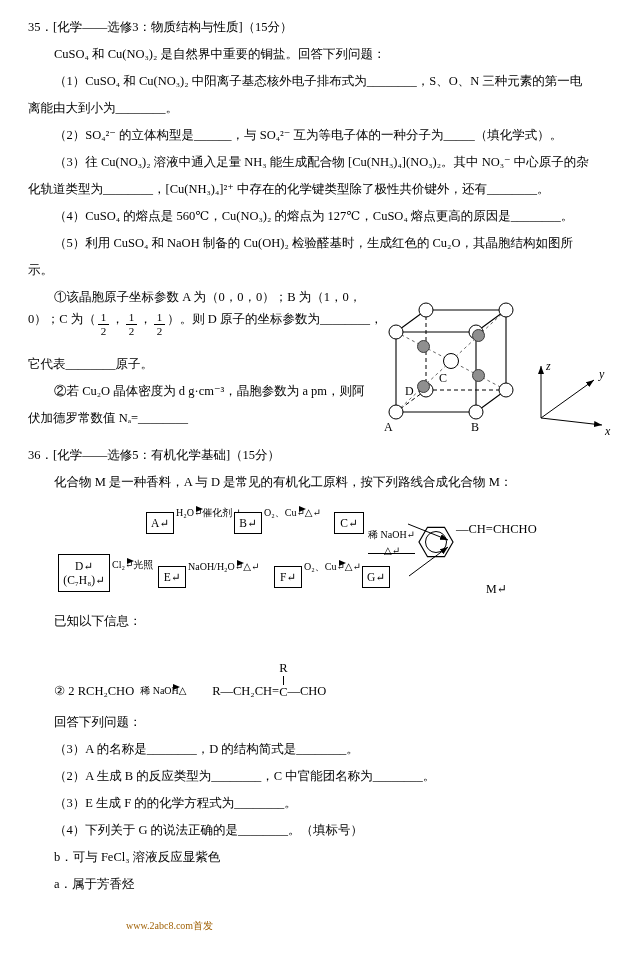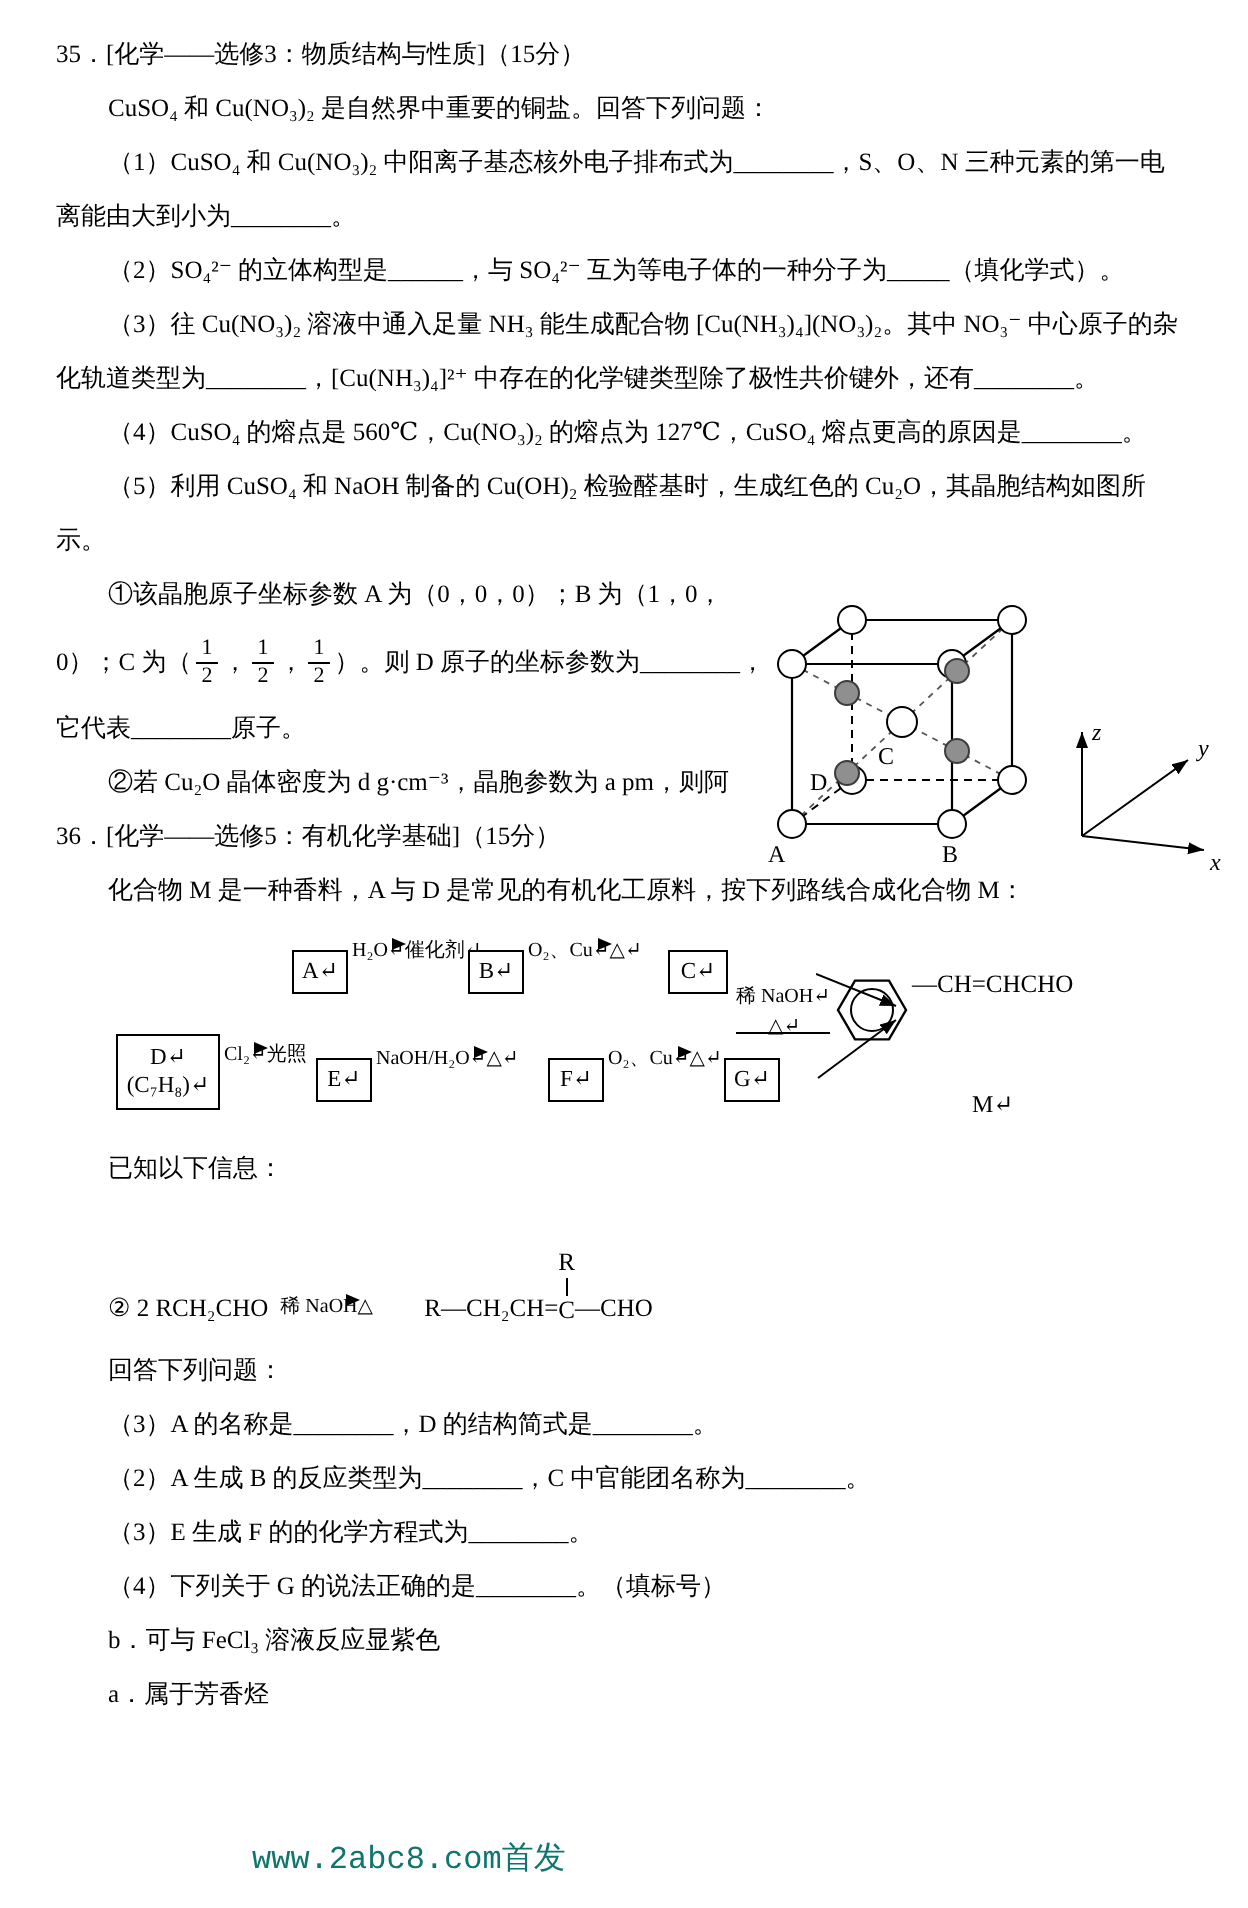--- a/index.html
+++ b/index.html
@@ -2,22 +2,22 @@
 <html><head>
 <meta charset="utf-8">
 <style>
   *{margin:0;padding:0;box-sizing:border-box}
   html,body{background:#fff}
   .page{position:relative;width:624px;height:954px;margin:0 auto;background:#fff;color:#000;
         font-family:"Liberation Serif","DejaVu Serif",serif;font-size:12.5px;
         padding:14px 20px 0 28px;overflow:hidden}
   .ln{line-height:27px;white-space:nowrap}
   .ind{padding-left:26px}
-  .gap-top{margin-top:0}
-  .ln-frac{height:40px;display:flex;align-items:center;white-space:nowrap}
+  .gap-top{margin-top:10px}
+  .ln-frac{height:40px;display:flex;white-space:nowrap}
   .frac{display:inline-flex;flex-direction:column;align-items:center;font-size:11px;line-height:1.15;margin:0 2px}
   .frac .num{border-bottom:1px solid #000;padding:0 3px}
   .crystal{position:absolute;left:378px;top:292px}
   .scheme{position:relative;height:112px}
   .sbox{position:absolute;border:1px solid #000;display:flex;flex-direction:column;align-items:center;
         justify-content:center;font-size:11.5px;line-height:1.25;text-align:center;background:#fff}
   .rxn{position:absolute;display:flex;flex-direction:row;align-items:center}
   .rxn-i{display:inline-flex;align-items:center;margin:0 6px 2px;width:66px}
   .rt,.rb{font-size:10px;line-height:12px;white-space:nowrap}
   .rl{align-self:stretch;height:0;border-top:1px solid #000;position:relative;margin:2px 0}
@@ -26,22 +26,22 @@
   .conv-top{position:absolute;left:340px;top:32px;font-size:10px;border-bottom:1px solid #000;
             padding-bottom:11px;white-space:nowrap}
   .conv-bot{position:absolute;left:356px;top:49px;font-size:10px}
   .conv{position:absolute;left:380px;top:24px}
   .product{position:absolute;left:388px;top:26px;display:flex;align-items:flex-start}
   .chain{font-size:12.5px}
   .m-label{position:absolute;left:458px;top:86px;font-size:12px}
   .info2{display:flex;align-items:flex-end;height:74px;padding:0 0 10px 26px;white-space:nowrap}
   .cstack{display:inline-flex;flex-direction:column;align-items:center;line-height:13px}
   .vbond{width:1px;height:9px;background:#000;margin:1px 0}
-  .watermark{position:absolute;left:126px;top:919px;font-size:16px;color:#0f766e;
-             font-family:Liberation Mono, monospace}
+  .watermark{position:absolute;left:126px;top:919px;font-size:10px;color:#a16207;
+             font-family:Liberation Serif, serif}
   svg text{font-family:"Liberation Serif","DejaVu Serif",serif}
 </style>
 </head>
 <body>
 
 <div class="page">
 
   <div class="ln">35．[化学——选修3：物质结构与性质]（15分）</div>
   <div class="ln ind">CuSO₄ 和 Cu(NO₃)₂ 是自然界中重要的铜盐。回答下列问题：</div>
   <div class="ln ind">（1）CuSO₄ 和 Cu(NO₃)₂ 中阳离子基态核外电子排布式为________，S、O、N 三种元素的第一电</div>
@@ -68,20 +68,21 @@
     <span>，</span>
     <span class="frac">
         <span class="num">1</span>
         <span>2</span>
       </span>
     <span>）。则 D 原子的坐标参数为________，</span>
   </div>
 
   <div class="ln">它代表________原子。</div>
   <div class="ln ind">②若 Cu₂O 晶体密度为 d g·cm⁻³，晶胞参数为 a pm，则阿</div>
+  <div class="ln">伏加德罗常数值 Nₐ=________</div>
 
   <svg class="crystal" width="240" height="150" viewBox="0 0 240 150">
     <defs>
       <marker id="ah1" markerWidth="9" markerHeight="8" refX="8" refY="3" orient="auto">
         <path d="M0,0L8,3L0,6Z" fill="#000"></path>
       </marker>
     </defs>
     <g stroke="#000" stroke-width="1" stroke-dasharray="4,3" fill="none">
       <path d="M48,98 L48,18 M48,98 L128,98 M48,98 L18,120"></path>
     </g>

